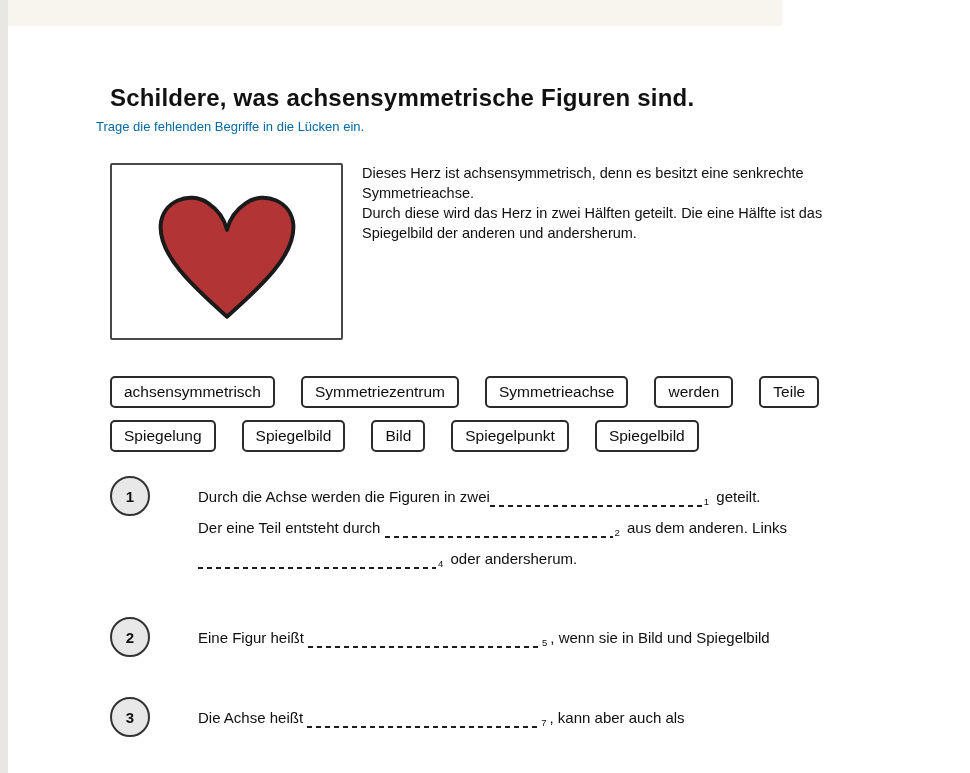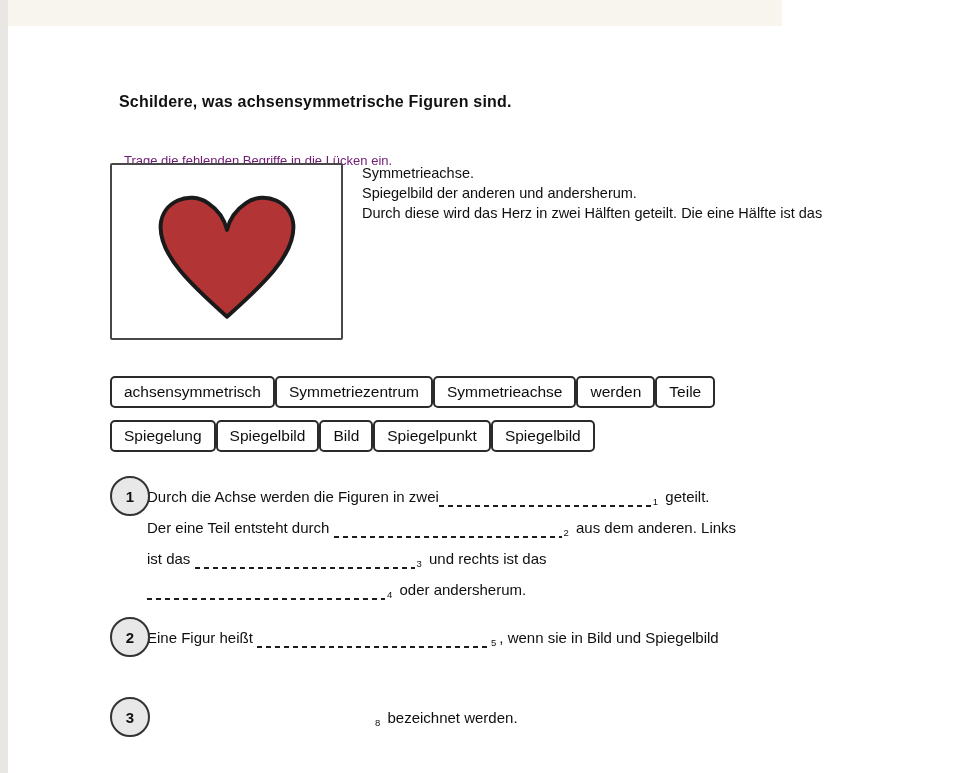--- a/index.html
+++ b/index.html
@@ -1,38 +1,38 @@
 <!DOCTYPE html>
 <html style="--heart-fill: #b23434; --heart-outline: #1a1a1a; --chip-border: #2b2b2b; --circle-fill: #e8e8e8; --circle-border: #333333; --page-edge-top: #f7f5ee; --page-edge-left: #e9e7e3;"><head>
 <meta charset="utf-8">
 <style>
   html,body{margin:0;padding:0;background:#ffffff;}
   .canvas{position:relative;width:970px;height:773px;background:#ffffff;
           font-family:"Liberation Sans",sans-serif;color:#161616;overflow:hidden;}
   .strip-left{position:absolute;left:0;top:0;width:8px;height:773px;background:var(--page-edge-left,#e9e7e3);}
   .strip-top{position:absolute;left:8px;top:0;width:774px;height:26px;background:var(--page-edge-top,#f7f5ee);}
-  .title{position:absolute;left:110px;top:84px;margin:9px;font-size:16px;font-weight:bold;letter-spacing:.2px;color:#111;}
-  .subtitle{position:absolute;left:124px;top:119px;font-size:13px;color:#701a75;margin-top:34px;}
+  .title{position:absolute;left:110px;top:84px;margin:0;font-size:24px;font-weight:bold;letter-spacing:.2px;color:#111;}
+  .subtitle{position:absolute;left:96px;top:119px;font-size:13px;color:#0369a1;}
   .heart-box{position:absolute;left:110px;top:163px;width:233px;height:177px;border:2px solid #484848;
              border-radius:2px;background:#fff;display:flex;align-items:center;justify-content:center;box-sizing:border-box;}
   .heart-box svg{width:158px;height:148px;}
   .example-text{position:absolute;left:362px;top:163px;width:530px;font-size:14.5px;line-height:20px;color:#101010;}
-  .word-row{position:absolute;left:110px;display:flex;gap:0;}
+  .word-row{position:absolute;left:110px;display:flex;gap:26px;}
   .row1{top:376px;}
   .row2{top:420px;}
   .chip{border:2px solid var(--chip-border,#2b2b2b);border-radius:5px;background:#fff;padding:3px 12px;
         font-size:15.5px;line-height:22px;color:#0d0d0d;white-space:nowrap;cursor:pointer;}
   .question{position:absolute;left:110px;}
   .q1{top:476px;}
   .q2{top:617px;}
   .q3{top:697px;}
   .qnum{position:absolute;left:0;top:0;width:40px;height:40px;border:2px solid var(--circle-border,#333333);
         border-radius:50%;background:var(--circle-fill,#e8e8e8);box-sizing:border-box;
         display:flex;align-items:center;justify-content:center;font-weight:bold;font-size:15px;color:#111;}
-  .qlines{margin-left:37px;padding-top:5px;width:730px;font-size:15px;color:#0f0f0f;}
+  .qlines{margin-left:88px;padding-top:5px;width:730px;font-size:15px;color:#0f0f0f;}
   .qline{height:31px;line-height:31px;white-space:nowrap;}
   .indent{display:inline-block;height:1px;}
   .blank{display:inline-block;height:20px;vertical-align:-5px;
          background-image:repeating-linear-gradient(to right,#1d1d1d 0 5px,transparent 5px 9px);
          background-repeat:no-repeat;background-position:0 100%;background-size:100% 2px;}
   .bnum{font-size:9.5px;vertical-align:-3px;margin:0 3px 0 2px;color:#101010;}
 </style>
 </head>
 <body>
 
@@ -44,23 +44,24 @@
   <div class="subtitle">Trage die fehlenden Begriffe in die Lücken ein.</div>
 
   <div class="heart-box">
     <svg viewBox="0 0 200 180" aria-hidden="true">
       <path d="M100 172 C55 132 14 94 16 56 C18 26 52 12 76 28 C88 36 97 49 100 62
                C103 49 112 36 124 28 C148 12 182 26 184 56 C186 94 145 132 100 172 Z" style="fill:var(--heart-fill,#b23434);stroke:var(--heart-outline,#1a1a1a);stroke-width:5;stroke-linejoin:round;"></path>
     </svg>
   </div>
 
   <div class="example-text">
+      <div>Dieses Herz ist achsensymmetrisch, denn es besitzt eine senkrechte</div>
       <div>Symmetrieachse.</div>
+      <div>Durch diese wird das Herz in zwei Hälften geteilt. Die eine Hälfte ist das</div>
       <div>Spiegelbild der anderen und andersherum.</div>
-      <div>Durch diese wird das Herz in zwei Hälften geteilt. Die eine Hälfte ist das</div>
     </div>
 
   <div class="word-row row1">
       <div class="chip">achsensymmetrisch</div>
       <div class="chip">Symmetriezentrum</div>
       <div class="chip">Symmetrieachse</div>
       <div class="chip">werden</div>
       <div class="chip">Teile</div>
     </div>
   <div class="word-row row2">
@@ -70,30 +71,29 @@
       <div class="chip">Spiegelpunkt</div>
       <div class="chip">Spiegelbild</div>
     </div>
 
   <div id="questions">
       <div class="question q1">
         <div class="qnum">1</div>
         <div class="qlines">
           <div class="qline"><span>Durch die Achse werden die Figuren in zwei</span><span class="blank" style="width: 212px;"></span><span class="bnum">1</span><span> geteilt.</span></div>
           <div class="qline"><span>Der eine Teil entsteht durch </span><span class="blank" style="width: 228px;"></span><span class="bnum">2</span><span> aus dem anderen. Links</span></div>
-          <div class="qline"><span>ist das </span><span class="blank" style="width: 220px;"></span><span class="bnum">3</span><span> und rechts ist das</span></div>
           <div class="qline"><span class="blank" style="width: 238px;"></span><span class="bnum">4</span><span> oder andersherum.</span></div>
         </div>
       </div>
       <div class="question q2">
         <div class="qnum">2</div>
         <div class="qlines">
           <div class="qline"><span>Eine Figur heißt </span><span class="blank" style="width: 232px;"></span><span class="bnum">5</span><span>, wenn sie in Bild und Spiegelbild</span></div>
         </div>
       </div>
       <div class="question q3">
         <div class="qnum">3</div>
         <div class="qlines">
-          <div class="qline"><span class="indent" style="width: 226px;"></span><span class="bnum">8</span><span> bezeichnet werden.</span></div>
+          <div class="qline"><span>Die Achse heißt </span><span class="blank" style="width: 232px;"></span><span class="bnum">7</span><span>, kann aber auch als</span></div>
         </div>
       </div>
     </div>
 </div>
 
 </body></html>

